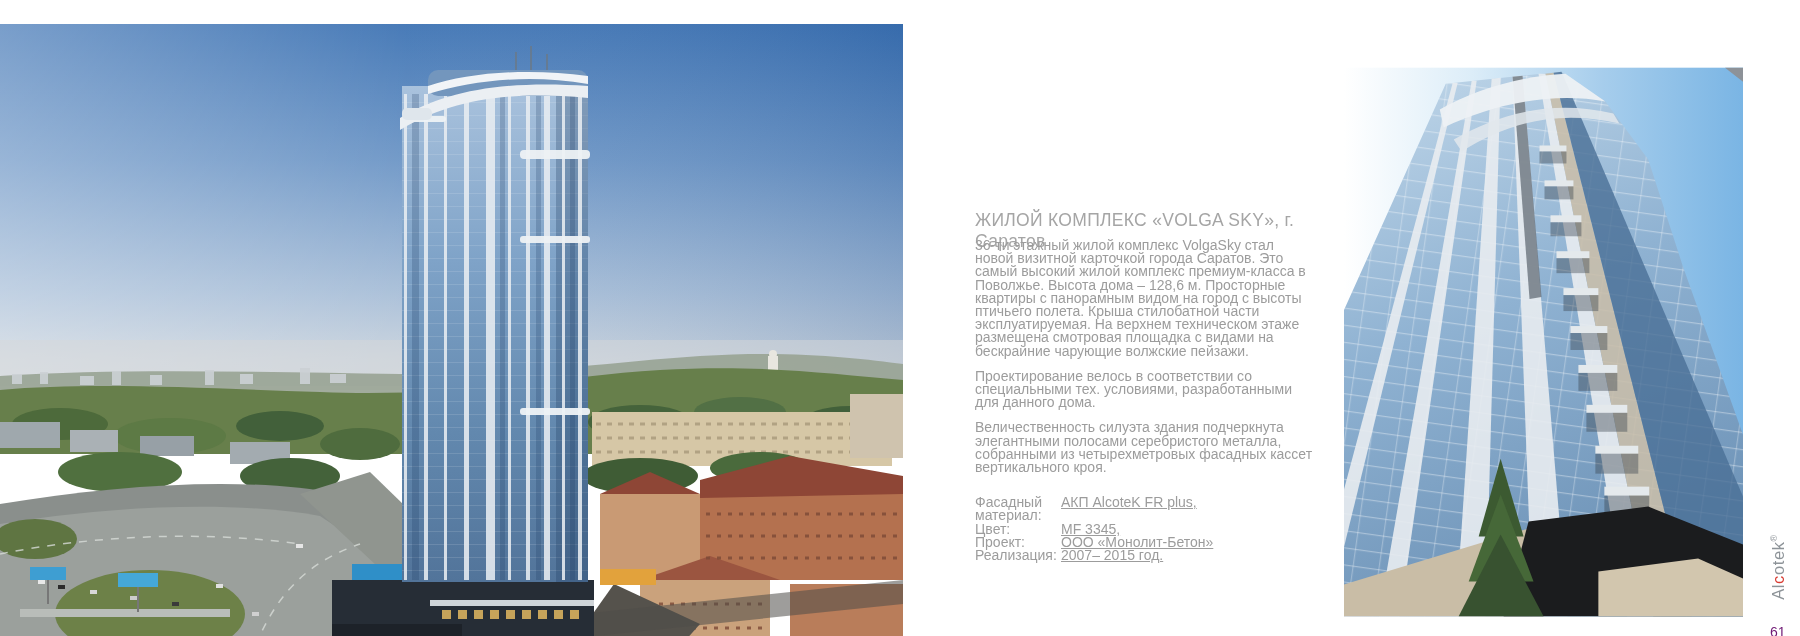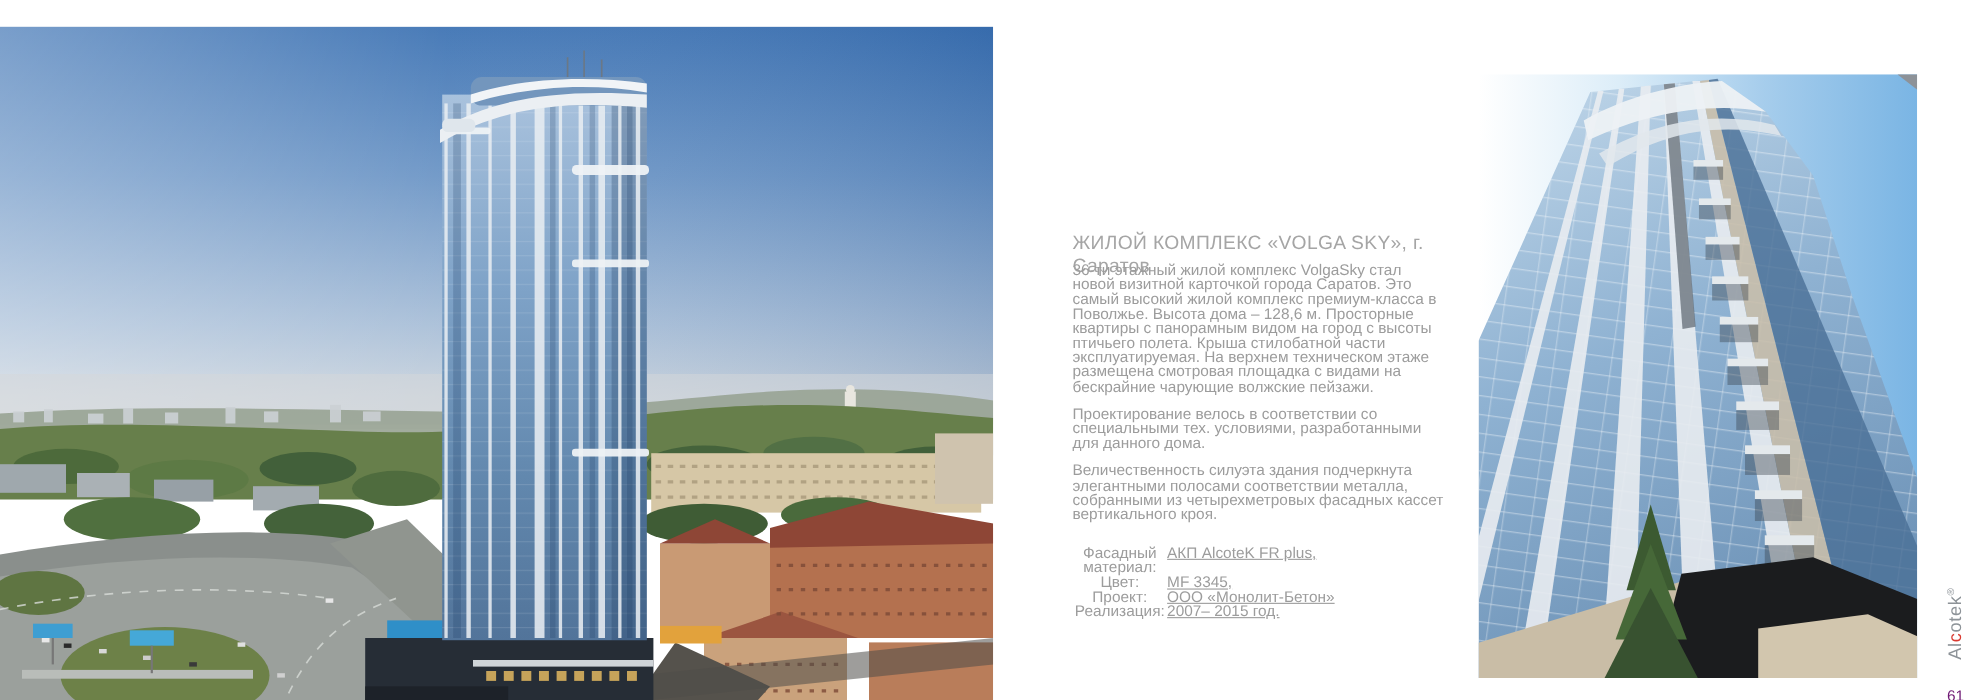--- a/index.html
+++ b/index.html
@@ -9,21 +9,21 @@
   .photo svg{display:block;}
   .photo-left{left:0;top:0;width:903px;height:636px;}
   .photo-right{left:1344px;top:43px;width:399px;height:550px;}
   .title{position:absolute;left:975px;top:186px;width:370px;margin:0;
          font-size:17.5px;font-weight:400;color:#a5a5a5;letter-spacing:0.3px;}
   .text-col{position:absolute;left:975px;top:215px;width:338px;
             font-size:14px;line-height:13.2px;color:#9c9c9c;}
   .text-col p{margin:0 0 12px 0;}
   .specs{margin-top:22px;}
   .spec-row{display:flex;line-height:13.2px;}
-  .spec-label{width:86px;flex:0 0 86px;text-align:center;}
+  .spec-label{width:86px;flex:0 0 86px;}
   .spec-value{flex:1;text-decoration:underline;}
   .brand{position:absolute;left:1778px;top:543px;transform:translate(-50%,-50%) rotate(-90deg);
          font-size:16.5px;color:#8d9398;letter-spacing:0.6px;white-space:nowrap;}
   .brand .accent{color:#d93a31;}
   .brand sup{font-size:9px;}
   .page-number{position:absolute;left:1770px;top:600px;font-size:14px;color:#701a75;}
 </style>
 </head>
 <body>
 
@@ -221,21 +221,21 @@
           <rect x="402" y="84" width="30" height="12" rx="5" fill="#dfe6ec"></rect>
         </g>
       </g>
     </svg>
   </div>
 
   <h1 class="title">ЖИЛОЙ КОМПЛЕКС «VOLGA SKY», г. Саратов</h1>
   <div class="text-col">
     <p>36-ти этажный жилой комплекс VolgaSky стал новой визитной карточкой города Саратов. Это самый высокий жилой комплекс премиум-класса в Поволжье. Высота дома – 128,6 м. Просторные квартиры с панорамным видом на город с высоты птичьего полета. Крыша стилобатной части эксплуатируемая. На верхнем техническом этаже размещена смотровая площадка с видами на бескрайние чарующие волжские пейзажи.</p>
     <p>Проектирование велось в соответствии со специальными тех. условиями, разработанными для данного дома.</p>
-    <p>Величественность силуэта здания подчеркнута элегантными полосами соответствии металла, собранными из четырехметровых фасадных кассет вертикального кроя.</p>
+    <p>Величественность силуэта здания подчеркнута элегантными полосами серебристого металла, собранными из четырехметровых фасадных кассет вертикального кроя.</p>
     <div class="specs">
       <div class="spec-row">
         <span class="spec-label">Фасадный материал:</span>
         <span class="spec-value">АКП AlcoteK FR plus,</span>
       </div>
       <div class="spec-row">
         <span class="spec-label">Цвет:</span>
         <span class="spec-value">MF 3345,</span>
       </div>
       <div class="spec-row">

